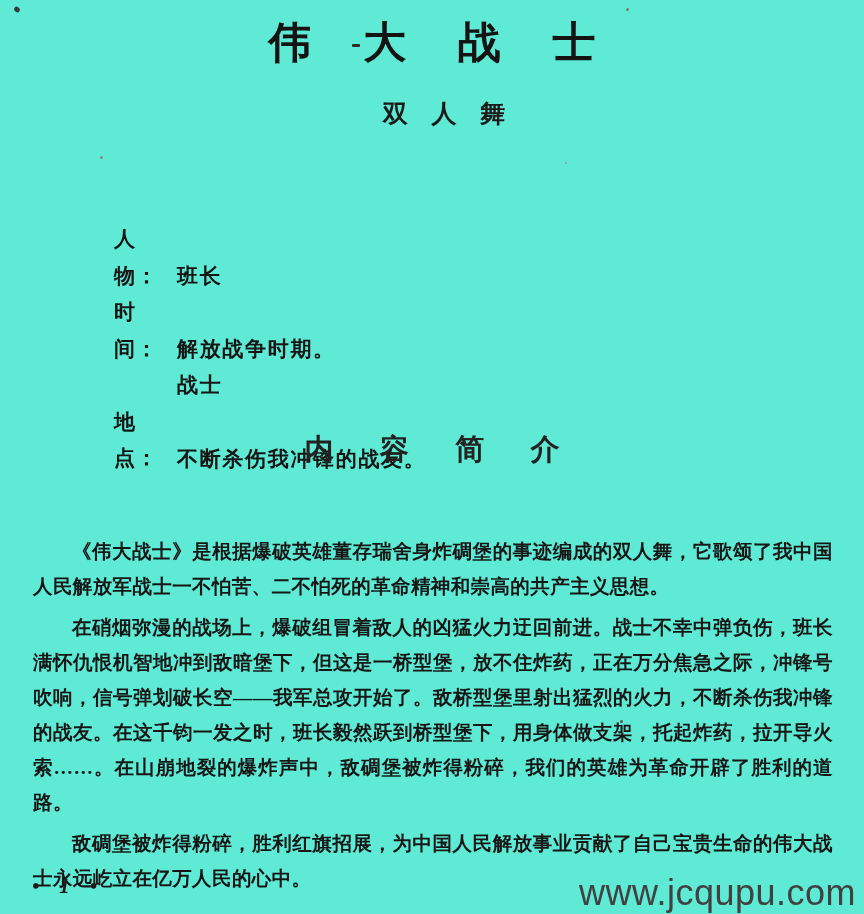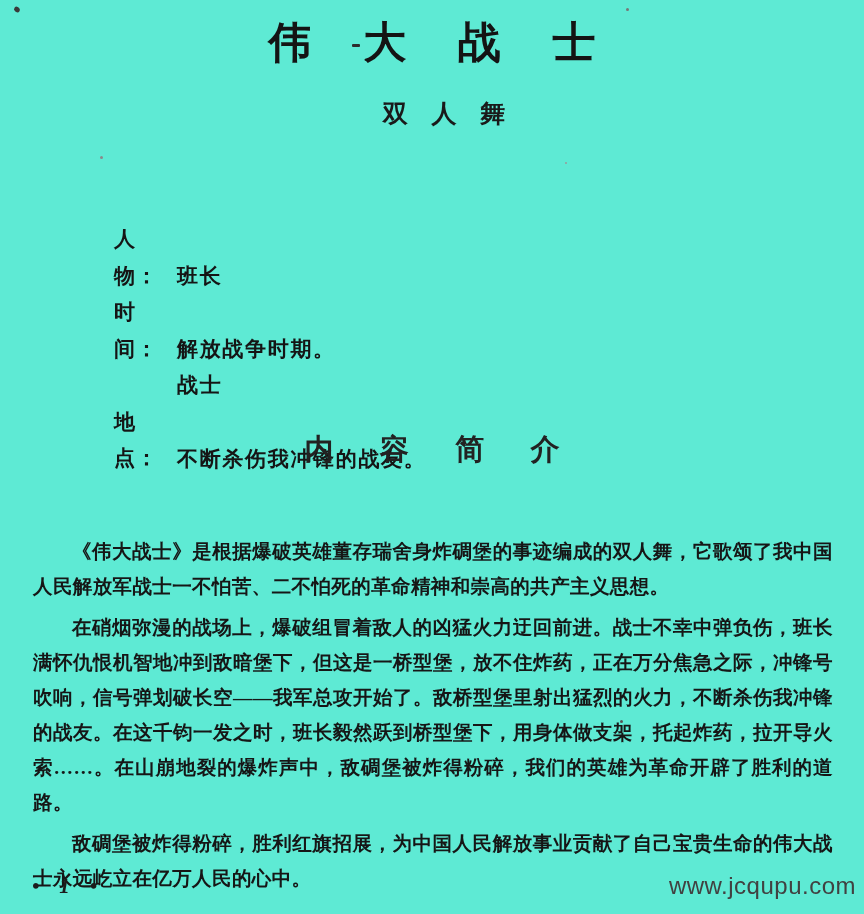--- a/index.html
+++ b/index.html
@@ -110,21 +110,21 @@
     font-style: italic;
     font-weight: bold;
     letter-spacing: 0.35em;
     color: #1c1c1c;
   }
   .watermark {
     position: absolute;
     right: 8px;
     top: 872px;
     font-family: "Liberation Sans", sans-serif;
-    font-size: 24px;
+    font-size: 36px;
     font-weight: normal;
     color: #414141;
     letter-spacing: 0.5px;
   }
 
   
   .speck {
     position: absolute;
     background: #3a3a3a;
     border-radius: 50%;

